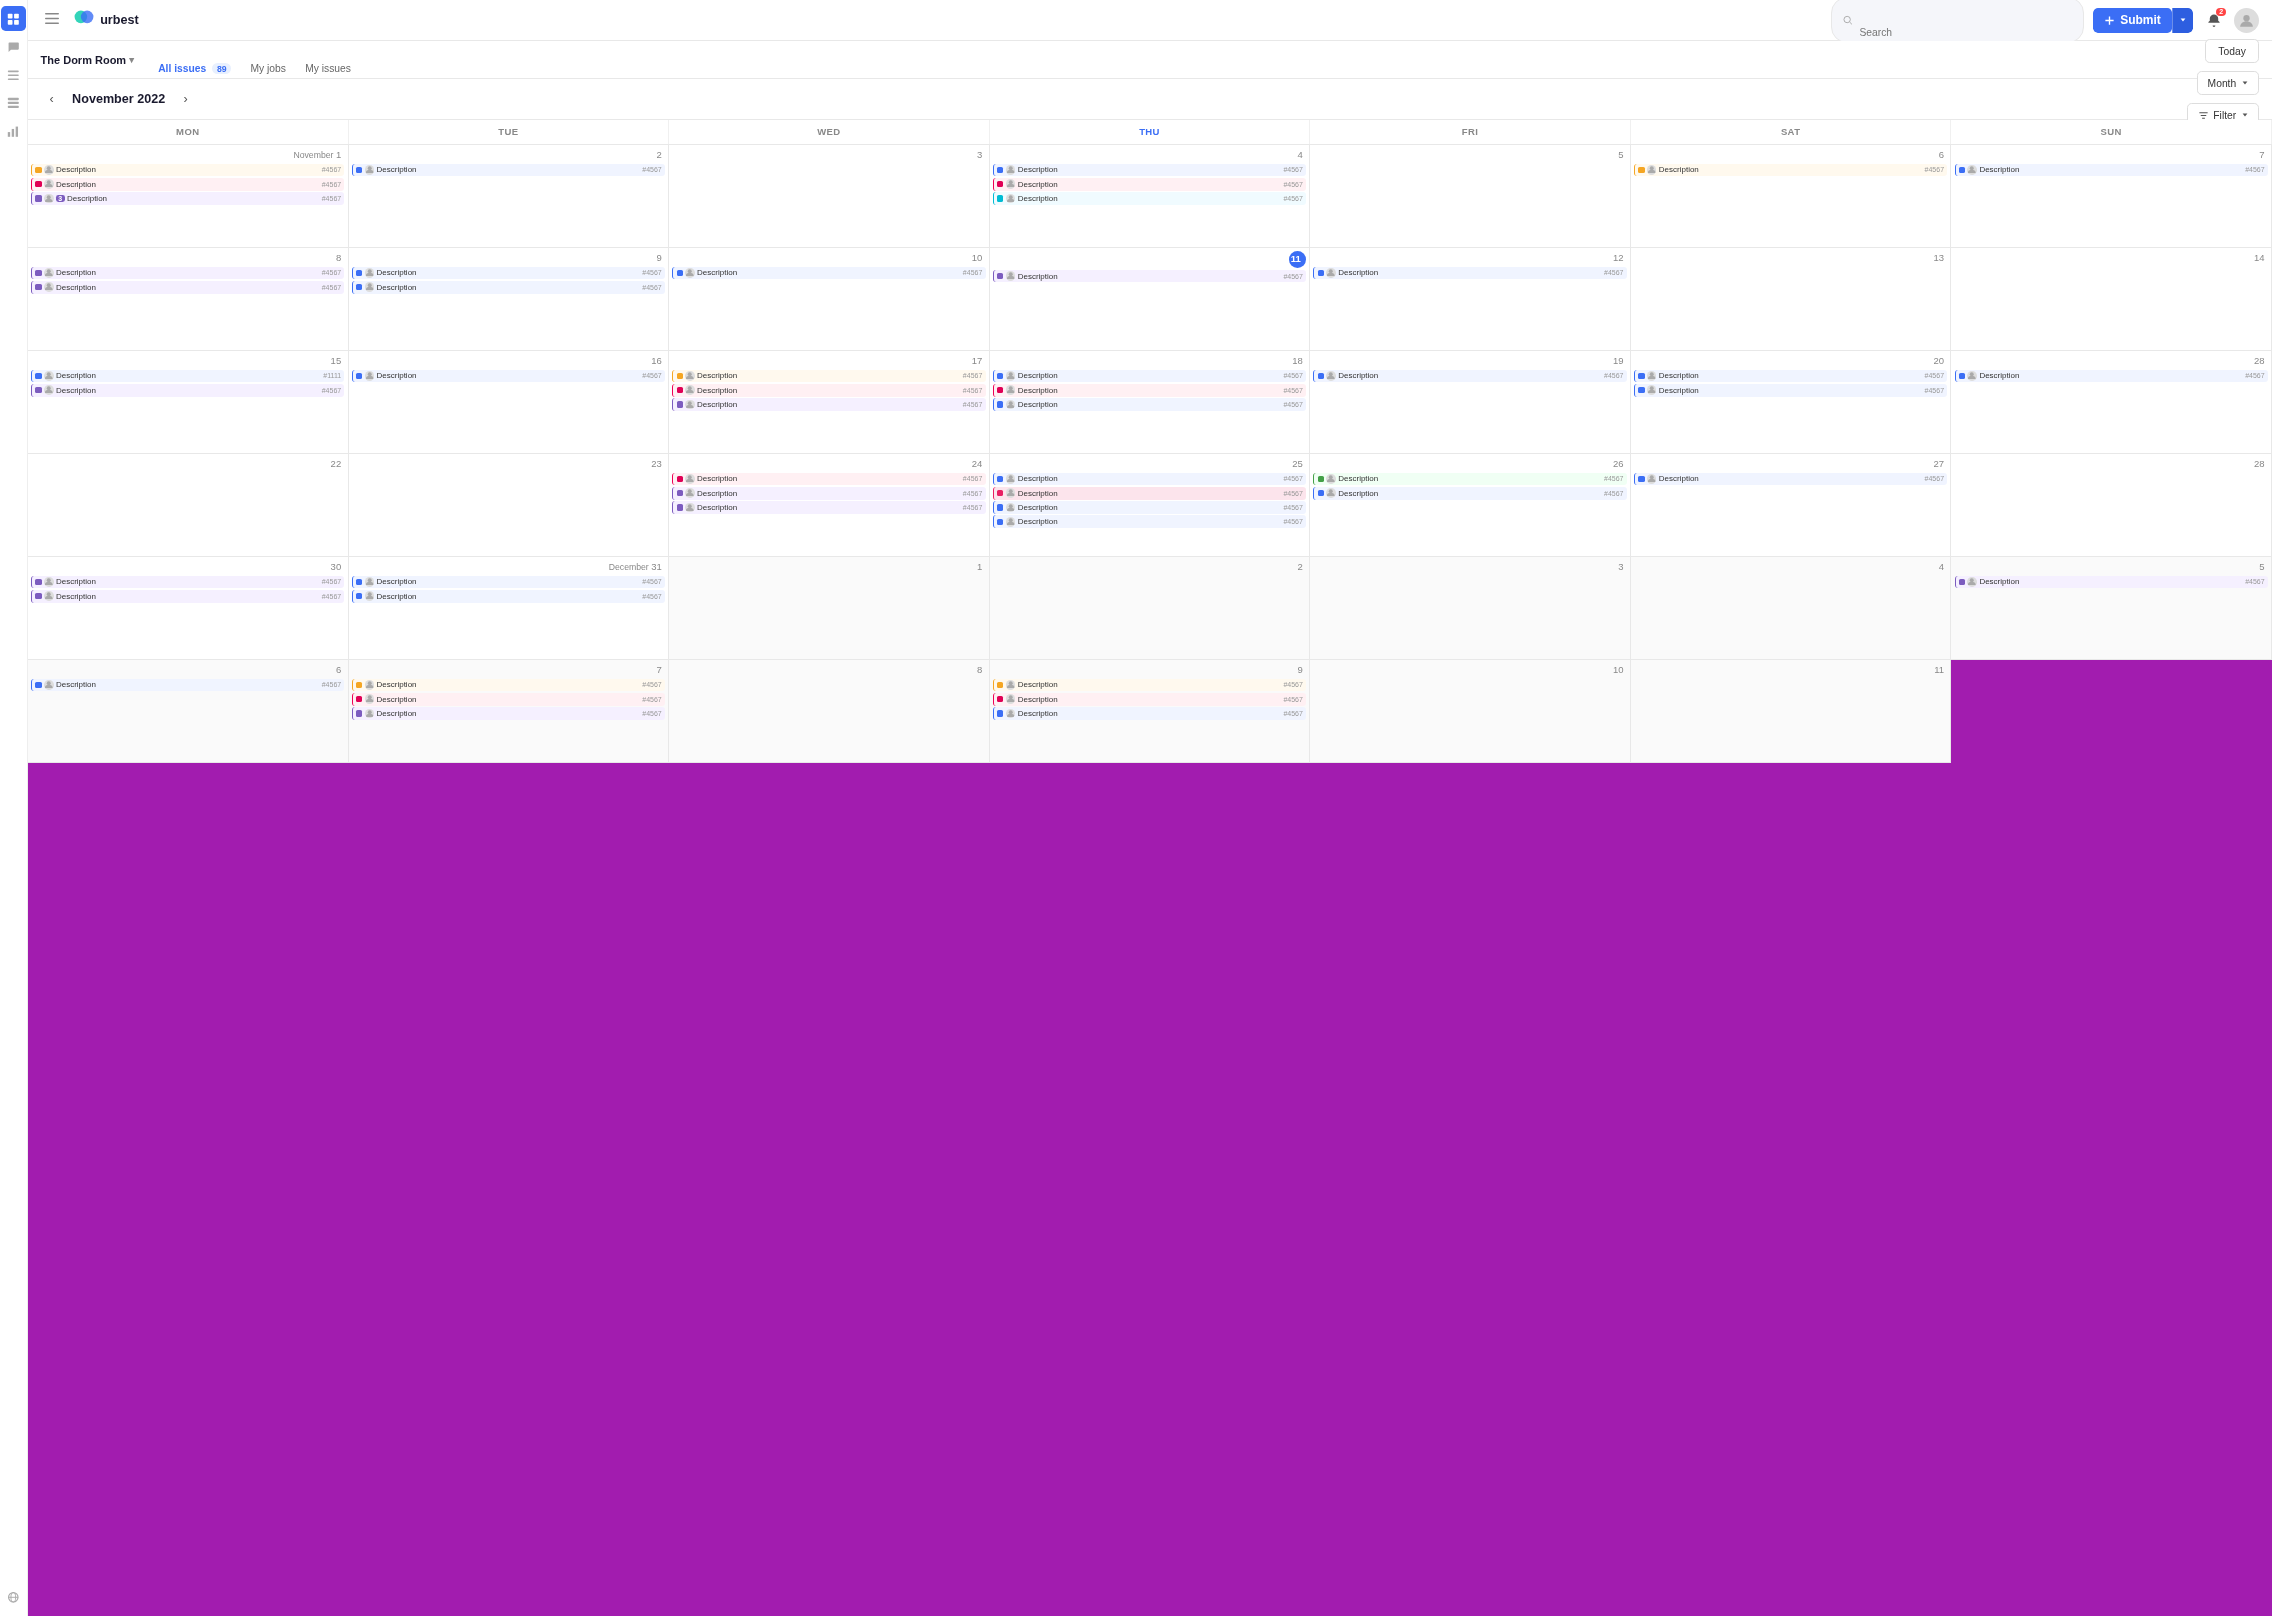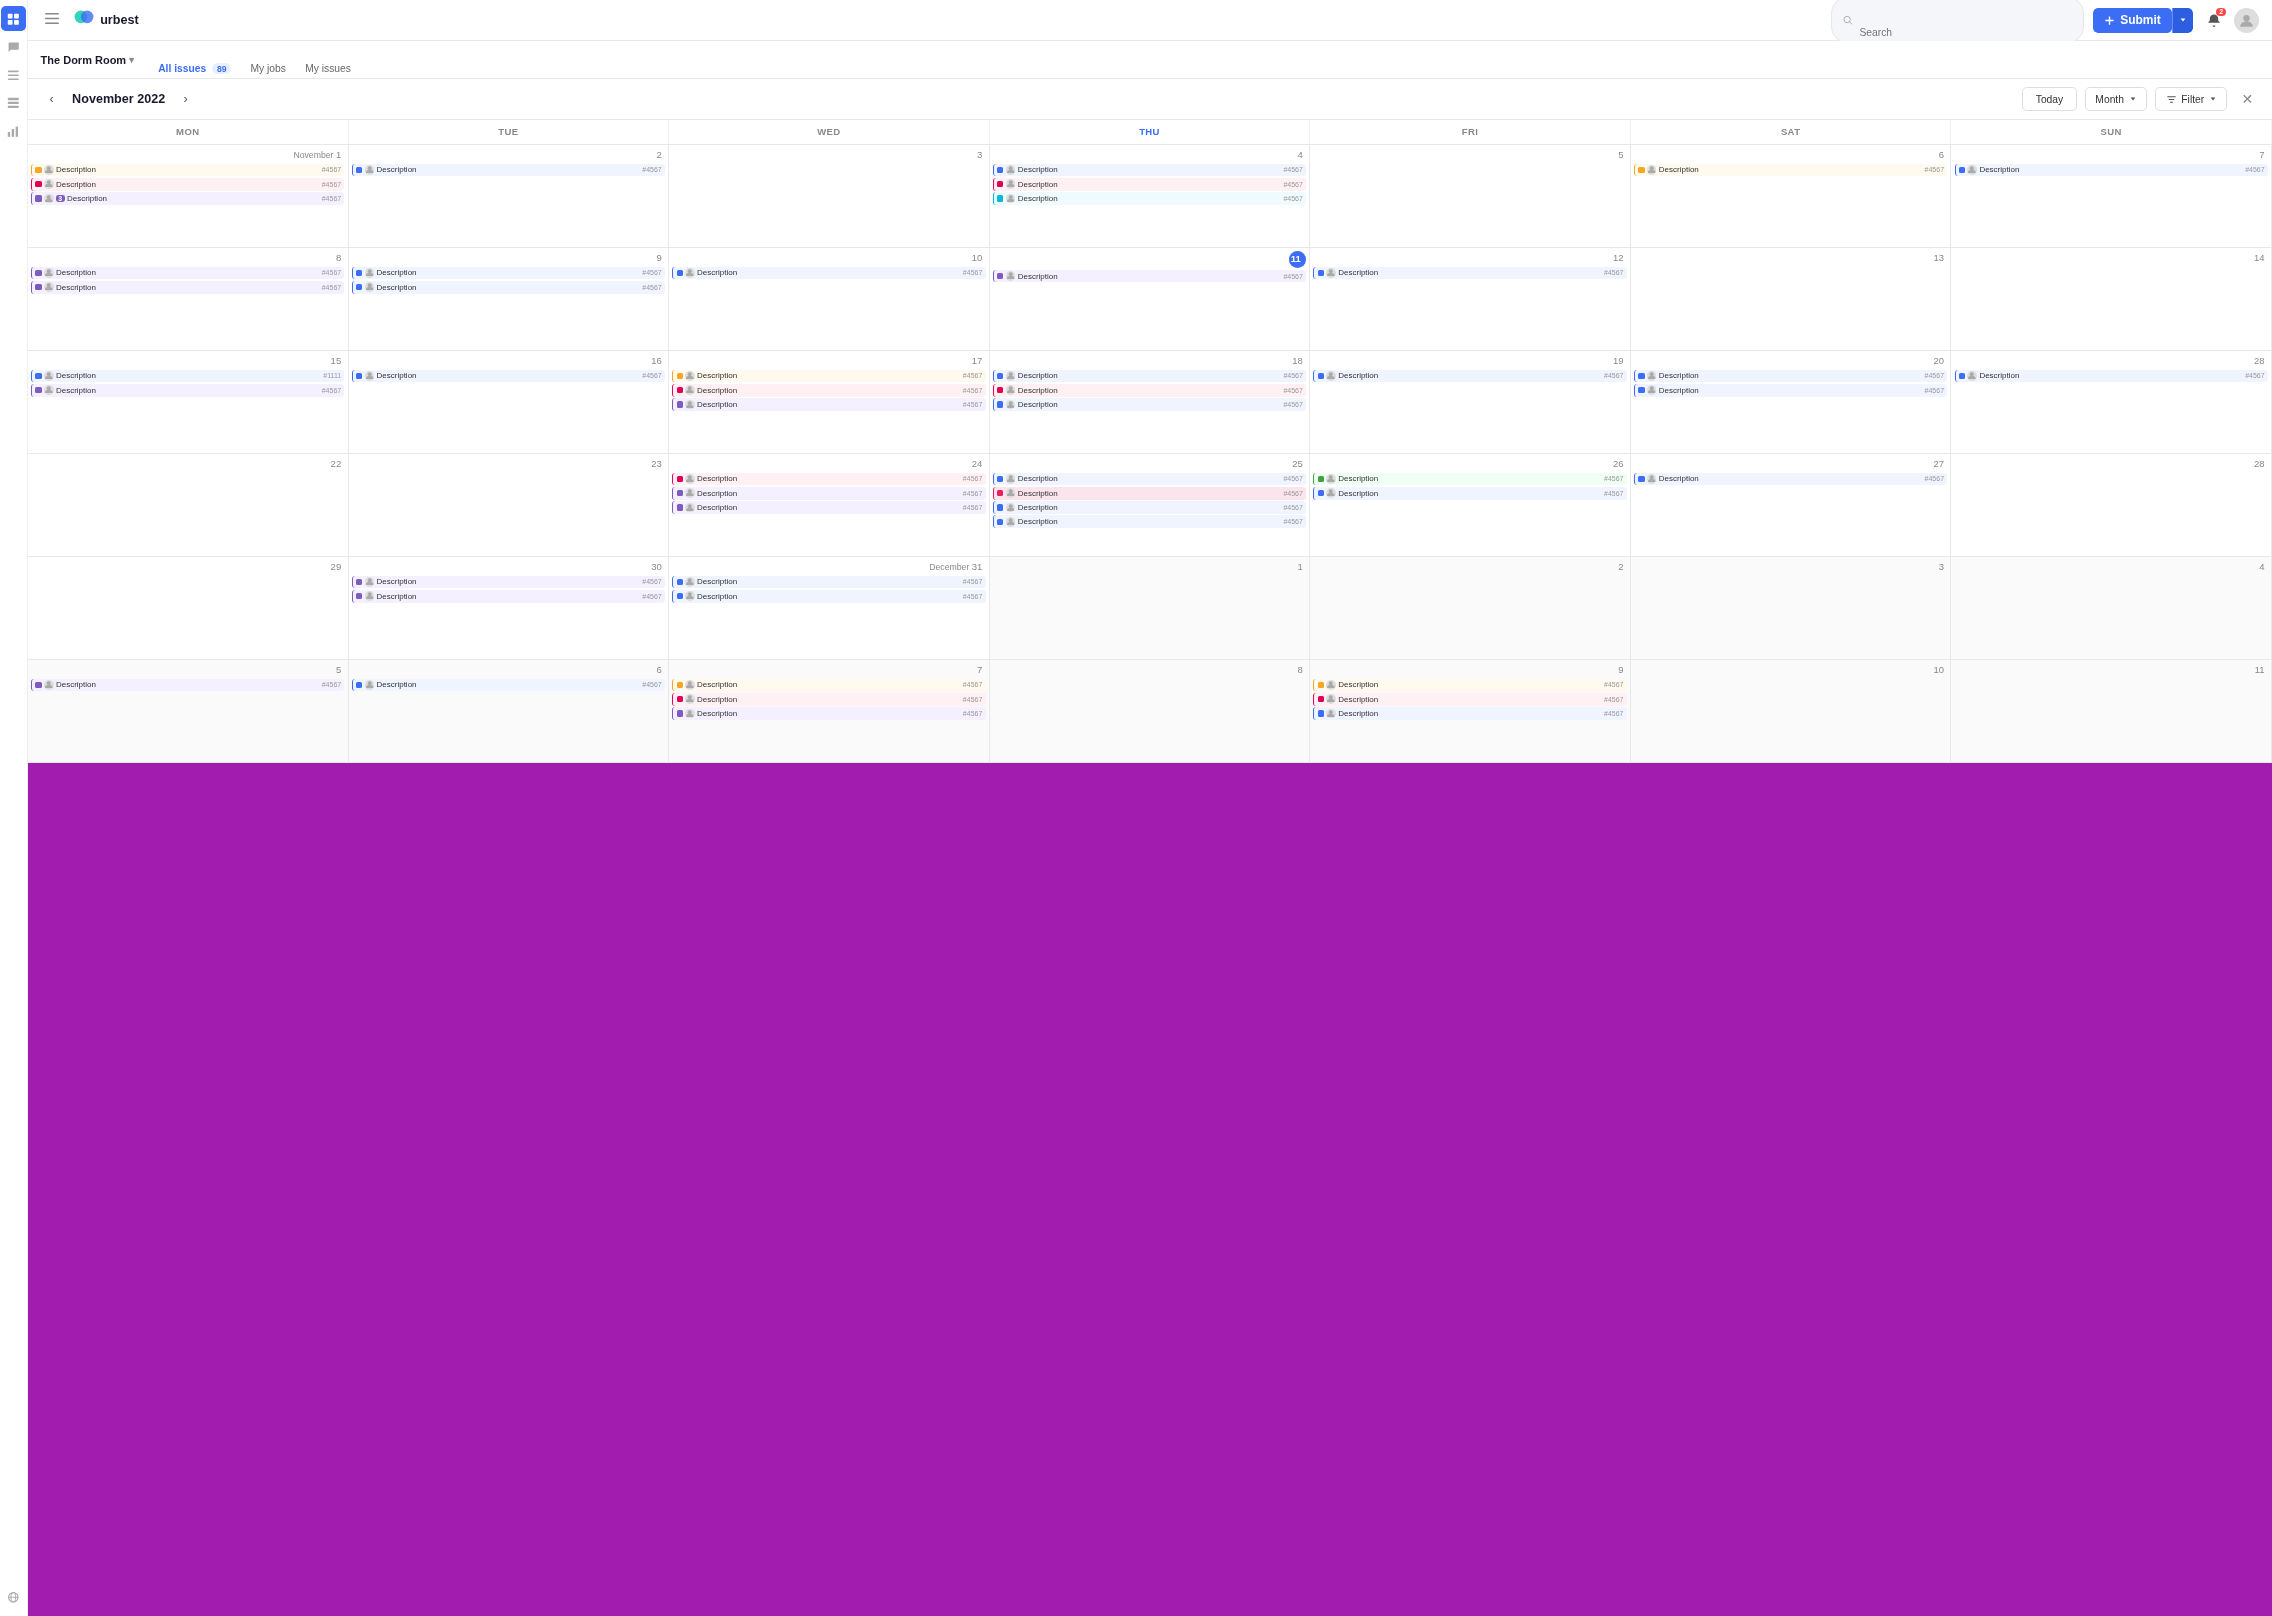--- a/index.html
+++ b/index.html
@@ -25,21 +25,21 @@
     .tab-nav { display: flex; align-items: center; gap: 3.2px; margin-left: 16px; }
     .tab-item { padding: 6.3px 8px; font-size: 10.3px; color: #666; cursor: pointer; border-bottom: 1.6px solid transparent; margin-top: 18px; }
     .tab-item.active { color: #3b6ef5; border-bottom: 1.6px solid #3b6ef5; font-weight: 600; }
     .tab-badge { background: #e8f0fe; color: #3b6ef5; border-radius: 8px; padding: 0.8px 4.7px; font-size: 8.7px; margin-left: 3.2px; }
 
     
     .cal-header { height: 41px; background: #fff; border-bottom: 0.8px solid #e8e8e8; display: flex; align-items: center; justify-content: space-between; padding: 0 12.6px; }
     .cal-nav { display: flex; align-items: center; gap: 9.5px; }
     .cal-nav-btn { width: 22px; height: 22px; display: flex; align-items: center; justify-content: center; border-radius: 50%; cursor: pointer; color: #555; font-size: 12.6px; border: none; background: transparent; }
     .cal-title { font-size: 12.6px; font-weight: 700; color: #1a1a2e; }
-    .cal-controls { display: flex; align-items: flex-start; gap: 8px; }
+    .cal-controls { display: flex; align-items: flex-end; gap: 8px; flex-direction: column; }
     .btn-today { padding: 5.5px 12.6px; border: 0.8px solid #ddd; border-radius: 4.7px; background: #fff; font-size: 10.3px; cursor: pointer; color: #333; font-weight: 500; }
     .btn-month { padding: 5.5px 9.5px; border: 0.8px solid #ddd; border-radius: 4.7px; background: #fff; font-size: 10.3px; cursor: pointer; color: #333; display: flex; align-items: center; gap: 4.7px; }
     .btn-filter { padding: 5.5px 9.5px; border: 0.8px solid #ddd; border-radius: 4.7px; background: #fff; font-size: 10.3px; cursor: pointer; color: #333; display: flex; align-items: center; gap: 4.7px; }
     .btn-close { width: 24px; height: 24px; display: flex; align-items: center; justify-content: center; cursor: pointer; color: #888; font-size: 14px; border: none; background: transparent; }
 
     
     .calendar-grid { flex: 1; overflow: auto; background: #a21caf; }
     .day-headers { display: grid; grid-template-columns: repeat(7, 1fr); border-bottom: 0.8px solid #e8e8e8; background: #fff; position: sticky; top: 0; z-index: 5; }
     .day-header { padding: 6.3px; text-align: center; font-size: 9.5px; font-weight: 600; color: #888; letter-spacing: 0.4px; text-transform: uppercase; border-right: 0.8px solid #f0f0f0; }
     .day-header.today-col { color: #3b6ef5; }
@@ -678,23 +678,20 @@
                   <path d="M1 10c0-2.8 2.2-4 5-4s5 1.2 5 4"></path>
                 </svg></div>
               <span class="event-desc">Description</span>
               <span class="event-id">#4567</span>
             </div>
           </div>
           <div class="cal-cell">
             <div class="day-number">28</div>
           </div>
           <div class="cal-cell">
-            <div class="day-number">29</div>
-          </div>
-          <div class="cal-cell">
             <div class="day-number">30</div>
             <div class="event-item ev-purple">
               <div class="event-icon" style="background: rgb(124, 92, 191); width: 6.3px; height: 6.3px; border-radius: 1.6px; flex-shrink: 0;"></div>
               <div class="event-avatar"><svg width="9.5" height="9.5" viewBox="0 0 12 12" fill="#aaa">
                   <circle cx="6" cy="4" r="2.5"></circle>
                   <path d="M1 10c0-2.8 2.2-4 5-4s5 1.2 5 4"></path>
                 </svg></div>
               <span class="event-desc">Description</span>
               <span class="event-id">#4567</span>
             </div>

